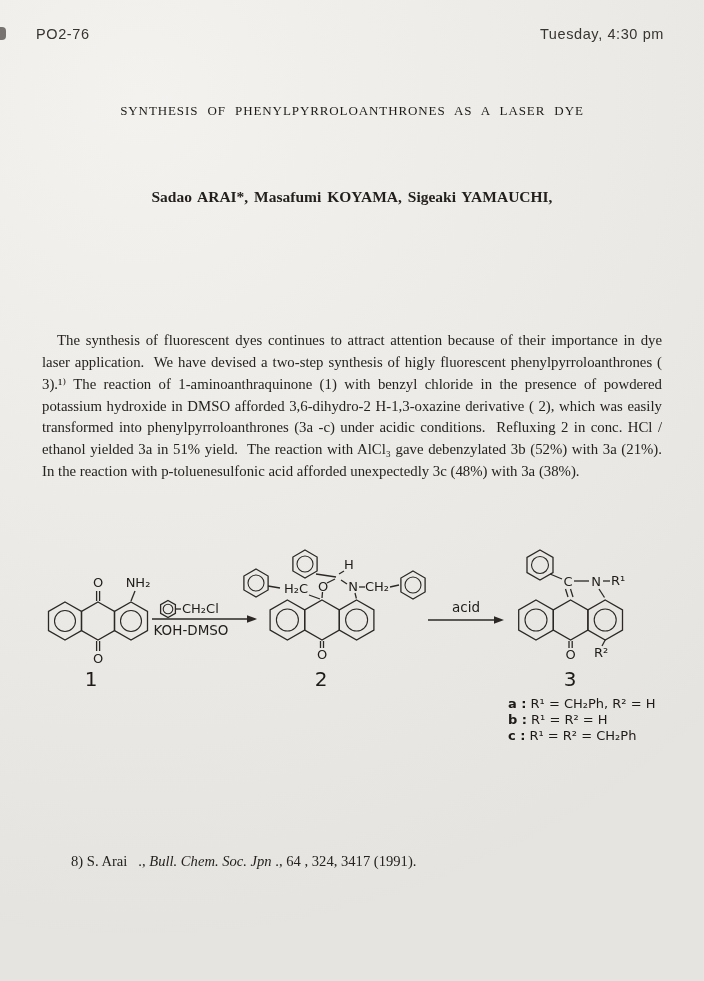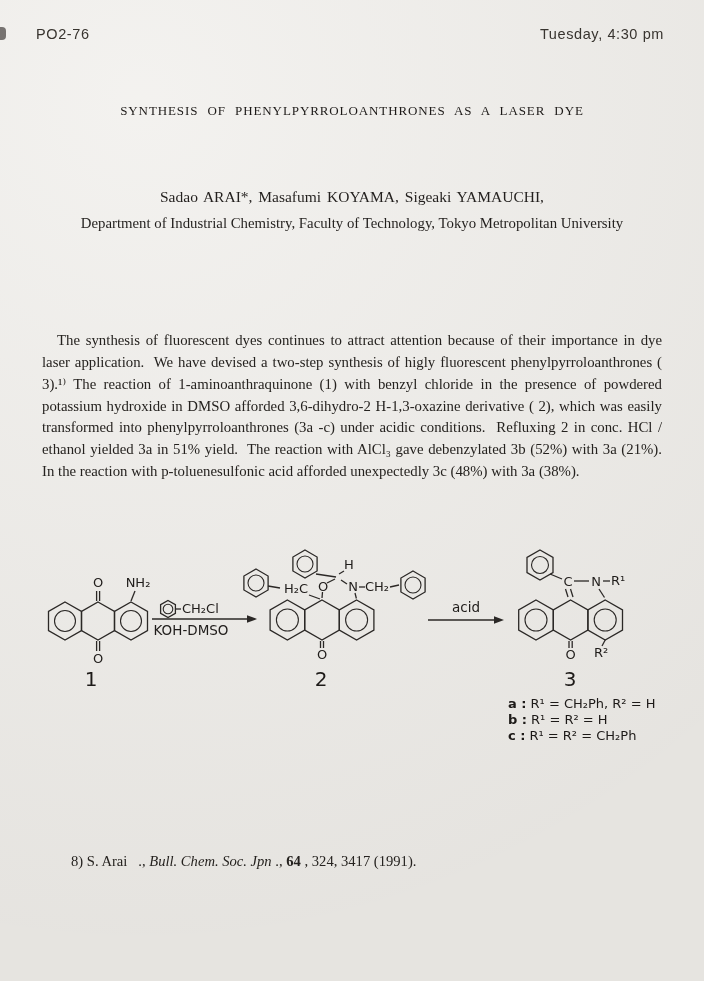--- a/index.html
+++ b/index.html
@@ -12,59 +12,58 @@
     color:#24211f;
     font-family:"Liberation Serif","DejaVu Serif",serif;
     overflow:hidden;
   }
   .scan-mark{position:absolute;left:0;top:27px;width:6px;height:13px;background:#4d4a47;border-radius:0 4px 4px 0;opacity:.75;}
   .header{position:absolute;top:26px;left:36px;right:40px;display:flex;justify-content:space-between;
     font-family:"Liberation Sans","DejaVu Sans",sans-serif;font-size:14.5px;color:#38342f;letter-spacing:.6px;}
   .title{position:absolute;top:103px;left:0;width:100%;text-align:center;
     font-size:13px;letter-spacing:.9px;word-spacing:5px;color:#1d1a18;}
   .authors{position:absolute;top:184px;left:0;width:100%;text-align:center;color:#221f1d;}
-  .authors .names{font-size:15.5px;line-height:25px;word-spacing:2px;}
+  .authors .names{font-size:15.5px;line-height:25px;word-spacing:2px;font-weight:bold;}
   .authors .affil{font-size:14.8px;line-height:22.5px;margin-top:3px;}
   .abstract{position:absolute;top:287px;left:42px;width:620px;
     font-size:14.8px;line-height:21.7px;text-align:justify;color:#25221f;white-space:pre-wrap;}
   .abstract p{margin:0;}
   .abstract .p1{text-indent:15px;}
   .abstract .p2{text-indent:10px;}
   .scheme{position:absolute;top:540px;left:0;}
   .scheme *{vector-effect:non-scaling-stroke;}
   .bond{stroke:#2b2826;stroke-width:1.3;fill:none;}
   .ringc{stroke:#2b2826;stroke-width:1.1;fill:none;}
   .ah{fill:#2b2826;stroke:none;}
   .at{font-family:"DejaVu Sans","Liberation Sans",sans-serif;font-size:13px;fill:#1f1c1a;text-anchor:middle;}
   .ats{font-family:"DejaVu Sans","Liberation Sans",sans-serif;font-size:13px;fill:#1f1c1a;text-anchor:start;}
   .rg{font-family:"DejaVu Sans","Liberation Sans",sans-serif;font-size:13.5px;fill:#1f1c1a;text-anchor:middle;}
   .num{font-family:"DejaVu Sans","Liberation Sans",sans-serif;font-size:20px;fill:#1d1a18;text-anchor:middle;}
   .subs{font-family:"DejaVu Sans","Liberation Sans",sans-serif;font-size:13px;fill:#1d1a18;text-anchor:start;}
   .subs .b{font-weight:bold;}
   .footnote{position:absolute;top:853px;left:71px;font-size:14.6px;color:#25221f;white-space:pre;}
   .footnote .it{font-style:italic;}
-  .footnote .bold{font-weight:bold;text-align:center;}
+  .footnote .bold{font-weight:normal;text-align:center;}
 </style>
 </head>
 <body>
 
 <div class="page">
 
   <div class="scan-mark"></div>
 
   <div class="header">
     <span>PO2-76</span>
     <span>Tuesday, 4:30 pm</span>
   </div>
 
   <div class="title">SYNTHESIS OF PHENYLPYRROLOANTHRONES AS A LASER DYE</div>
 
   <div class="authors">
     <div class="names">Sadao ARAI*, Masafumi KOYAMA, Sigeaki YAMAUCHI,</div>
-    <div class="affil">Department of Industrial Chemistry, Faculty of Technology, Tokyo Metropolitan University</div>
   </div>
 
   <div class="abstract">
     <p class="p1">The synthesis of fluorescent dyes continues to attract attention because of their importance in dye laser application.  We have devised a two-step synthesis of higly fluorescent phenylpyrroloanthrones ( 3).¹⁾ The reaction of 1-aminoanthraquinone (1) with benzyl chloride in the presence of powdered potassium hydroxide in DMSO afforded 3,6-dihydro-2 H-1,3-oxazine derivative ( 2), which was easily transformed into phenylpyrroloanthrones (3a -c) under acidic conditions.  Refluxing 2 in conc. HCl / ethanol yielded 3a in 51% yield.  The reaction with AlCl₃ gave debenzylated 3b (52%) with 3a (21%).  In the reaction with p-toluenesulfonic acid afforded unexpectedly 3c (48%) with 3a (38%).</p>
   </div>
 
   <svg class="scheme" width="704" height="225" viewBox="0 0 704 225">
 
     <g>
       <polygon class="bond" points="65,62 81.5,71.5 81.5,90.5 65,100 48.5,90.5 48.5,71.5"></polygon>

